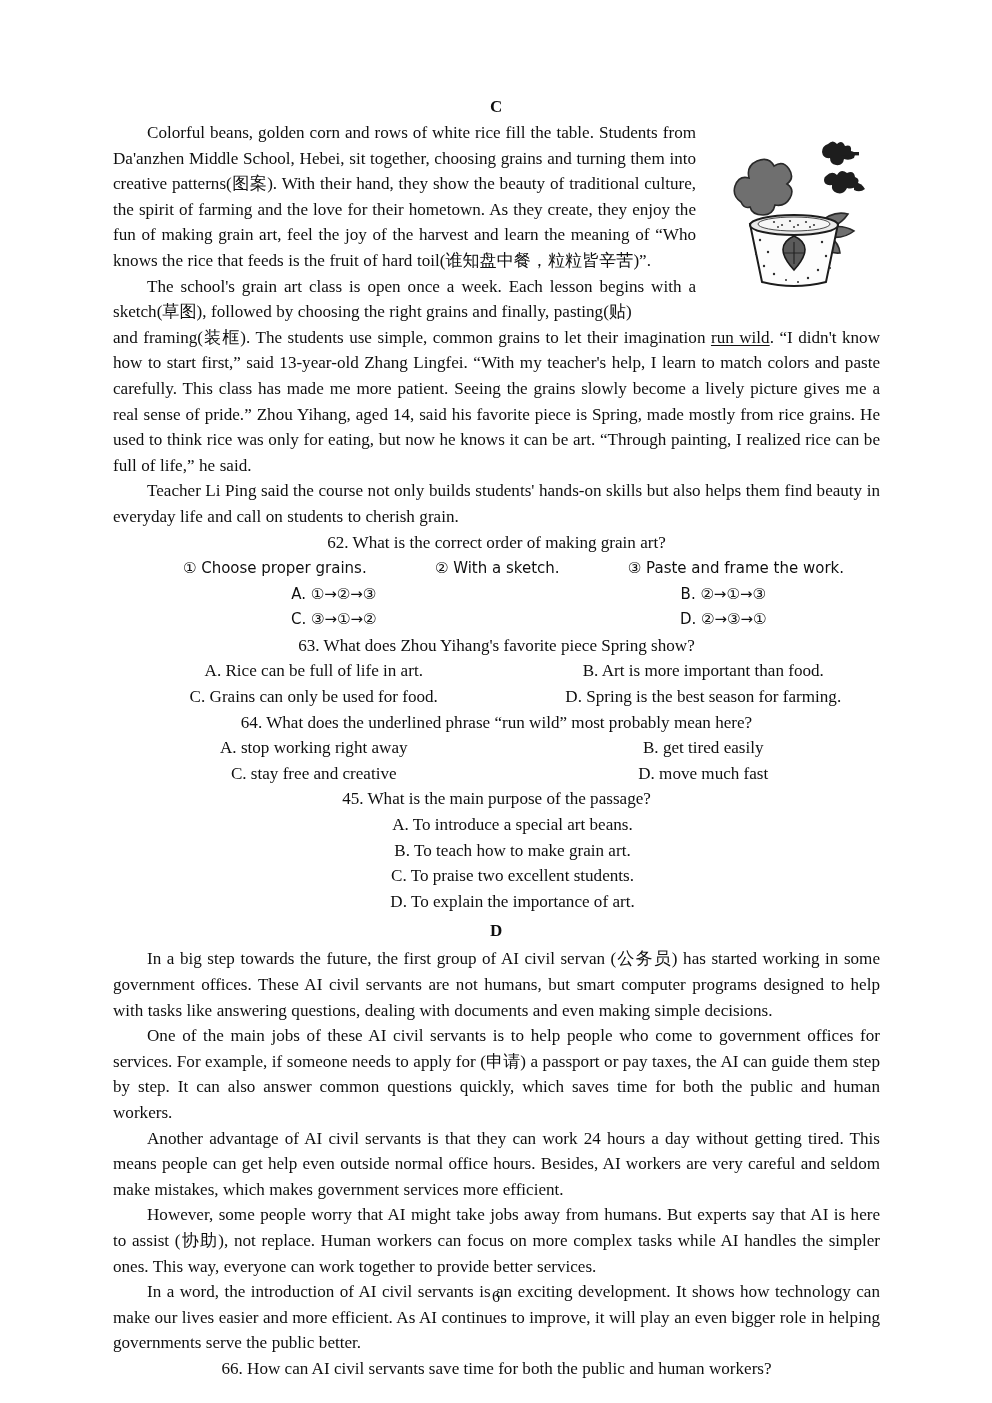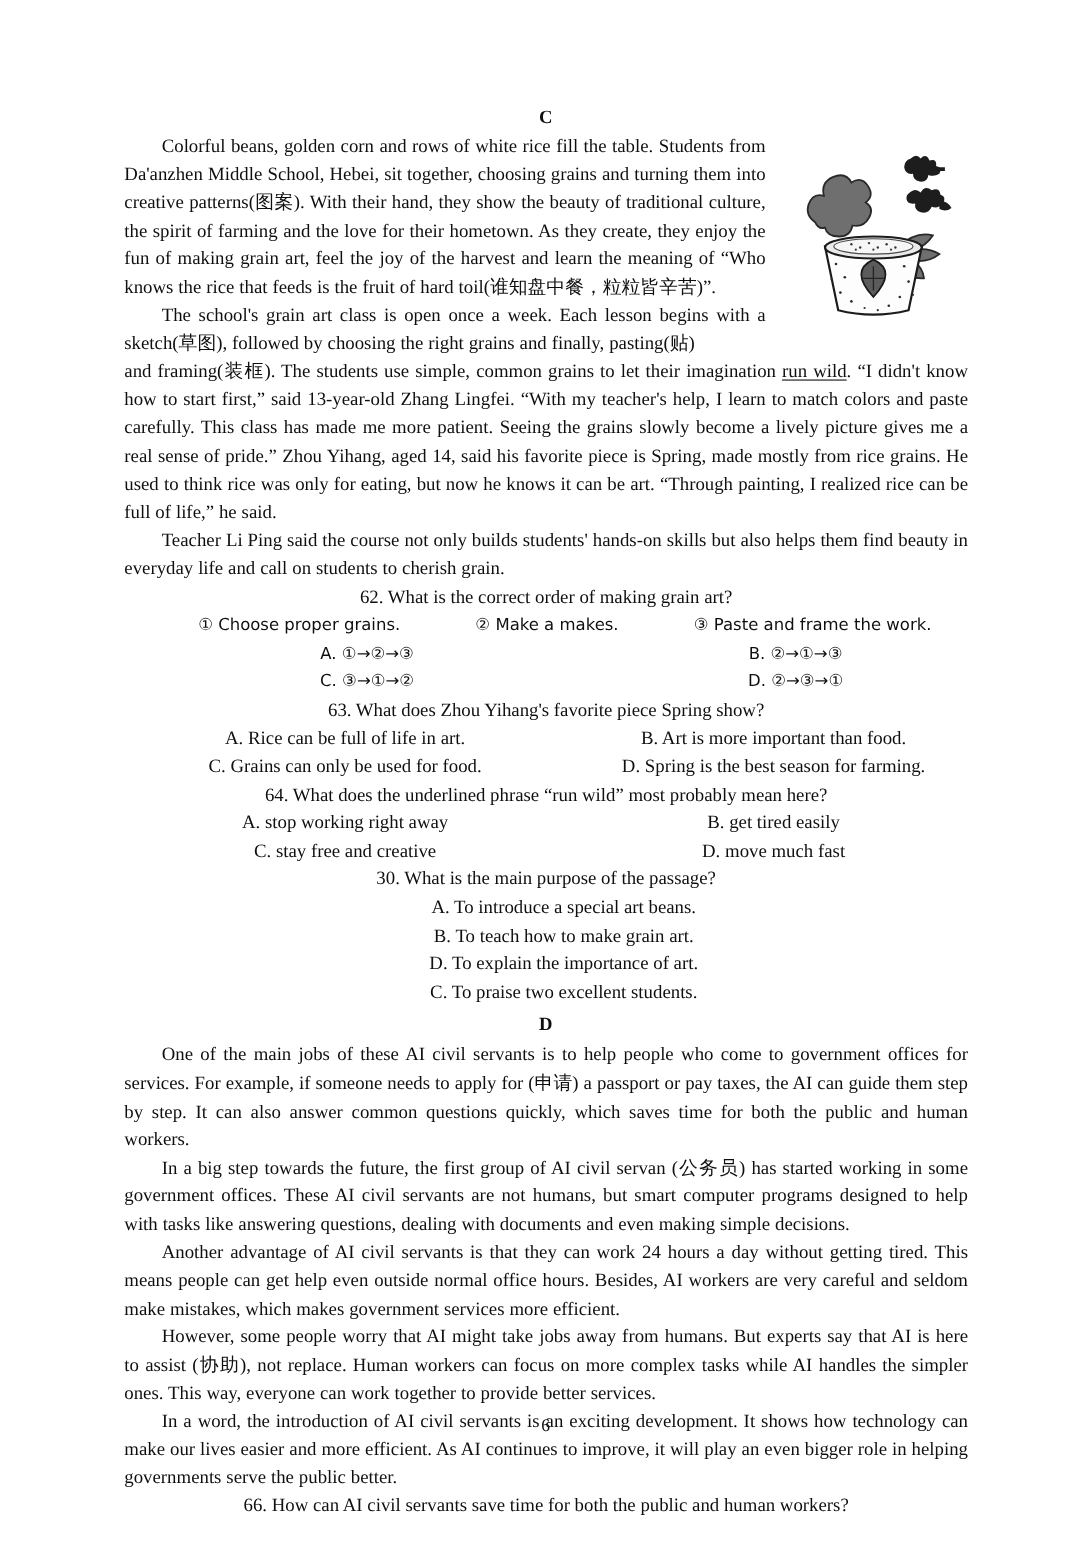--- a/index.html
+++ b/index.html
@@ -194,21 +194,21 @@
     <p class="para para-c2">The school's grain art class is open once a week. Each lesson begins with a sketch(草图), followed by choosing the right grains and finally, pasting(贴)</p>
 
     <p class="para noindent"><span>and framing(装框). The students use simple, common grains to let their imagination <span class="uline">run wild</span>. “I didn't know how to start first,” said 13-year-old Zhang Lingfei. “With my teacher's help, I learn to match colors and paste carefully. This class has made me more patient. Seeing the grains slowly become a lively picture gives me a real sense of pride.” Zhou Yihang, aged 14, said his favorite piece is Spring, made mostly from rice grains. He used to think rice was only for eating, but now he knows it can be art. “Through painting, I realized rice can be full of life,” he said.</span></p>
 
     <p class="para">Teacher Li Ping said the course not only builds students' hands-on skills but also helps them find beauty in everyday life and call on students to cherish grain.</p>
 
     <div class="q">
       <div class="q-stem">62. What is the correct order of making grain art?</div>
       <div class="stem-items">
         <span class="si circ">① Choose proper grains.</span>
-        <span class="si circ">② Make a makes.</span>
+        <span class="si circ">② With a sketch.</span>
         <span class="si circ">③ Paste and frame the work.</span>
       </div>
       <div class="opt-row">
         <div class="opt circ">A. ①→②→③</div>
         <div class="opt circ">B. ②→①→③</div>
       </div>
       <div class="opt-row">
         <div class="opt circ">C. ③→①→②</div>
         <div class="opt circ">D. ②→③→①</div>
       </div>
@@ -232,31 +232,31 @@
         <div class="opt">A. stop working right away</div>
         <div class="opt">B. get tired easily</div>
       </div>
       <div class="opt-row">
         <div class="opt">C. stay free and creative</div>
         <div class="opt">D. move much fast</div>
       </div>
     </div>
 
     <div class="q">
-      <div class="q-stem">30. What is the main purpose of the passage?</div>
+      <div class="q-stem">45. What is the main purpose of the passage?</div>
       <div class="opt-col">A. To introduce a special art beans.</div>
       <div class="opt-col">B. To teach how to make grain art.</div>
+      <div class="opt-col">C. To praise two excellent students.</div>
       <div class="opt-col">D. To explain the importance of art.</div>
-      <div class="opt-col">C. To praise two excellent students.</div>
     </div>
 
     <div class="section-letter d-letter">D</div>
 
+    <p class="para">In a big step towards the future, the first group of AI civil servan (公务员) has started working in some government offices. These AI civil servants are not humans, but smart computer programs designed to help with tasks like answering questions, dealing with documents and even making simple decisions.</p>
     <p class="para">One of the main jobs of these AI civil servants is to help people who come to government offices for services. For example, if someone needs to apply for (申请) a passport or pay taxes, the AI can guide them step by step. It can also answer common questions quickly, which saves time for both the public and human workers.</p>
-    <p class="para">In a big step towards the future, the first group of AI civil servan (公务员) has started working in some government offices. These AI civil servants are not humans, but smart computer programs designed to help with tasks like answering questions, dealing with documents and even making simple decisions.</p>
     <p class="para">Another advantage of AI civil servants is that they can work 24 hours a day without getting tired. This means people can get help even outside normal office hours. Besides, AI workers are very careful and seldom make mistakes, which makes government services more efficient.</p>
     <p class="para">However, some people worry that AI might take jobs away from humans. But experts say that AI is here to assist (协助), not replace. Human workers can focus on more complex tasks while AI handles the simpler ones. This way, everyone can work together to provide better services.</p>
     <p class="para">In a word, the introduction of AI civil servants is an exciting development. It shows how technology can make our lives easier and more efficient. As AI continues to improve, it will play an even bigger role in helping governments serve the public better.</p>
 
     <div class="q">
       <div class="q-stem">66. How can AI civil servants save time for both the public and human workers?</div>
     </div>
 
   </div>
 

